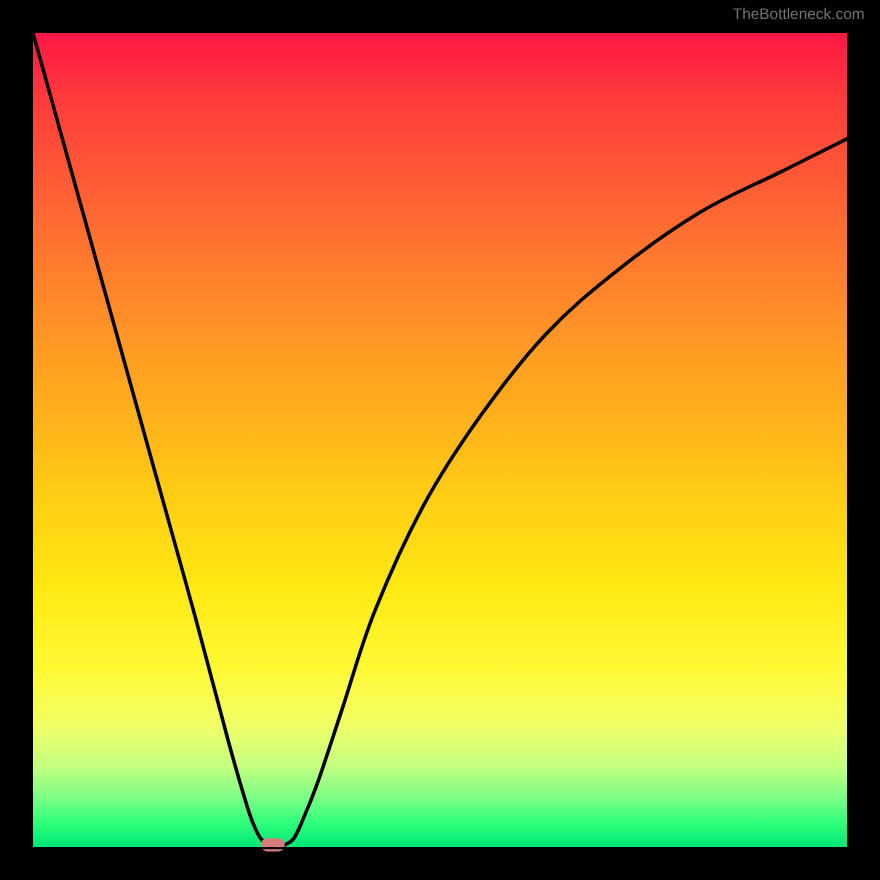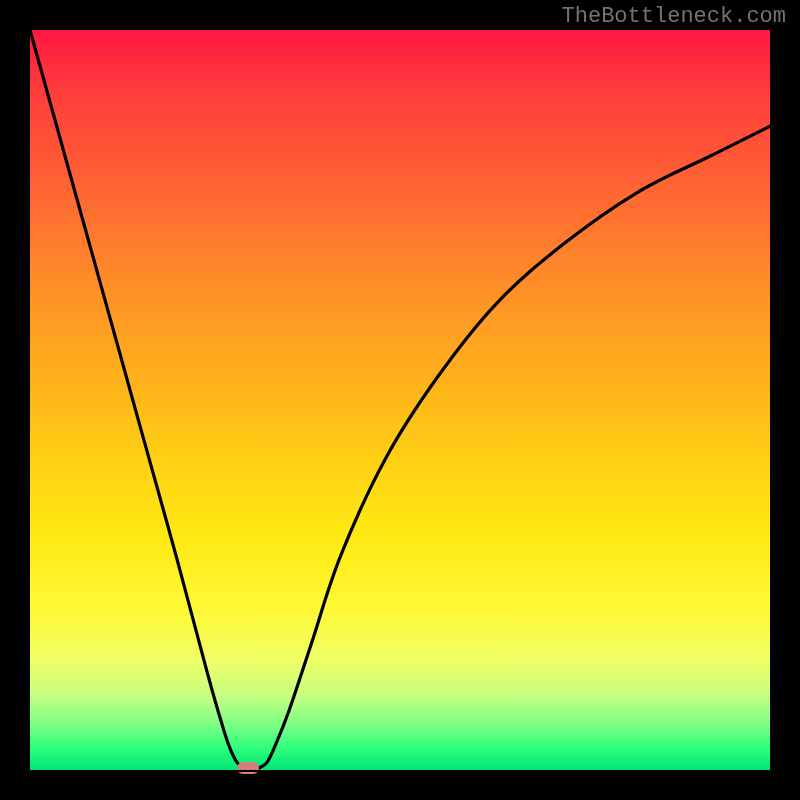--- a/index.html
+++ b/index.html
@@ -8,22 +8,22 @@
     width: 800px;
     height: 800px;
     background: #000;
     position: relative;
     overflow: hidden;
   }
   .watermark {
     position: absolute;
     top: 4px;
     right: 14px;
-    font-family: Liberation Mono, monospace;
-    font-size: 22px;
+    font-family: Liberation Sans, sans-serif;
+    font-size: 14px;
     color: #737373;
     font-weight: 500;
     z-index: 10;
   }
   .plot-area {
     position: absolute;
     top: 30px;
     left: 30px;
     width: 740px;
     height: 740px;

